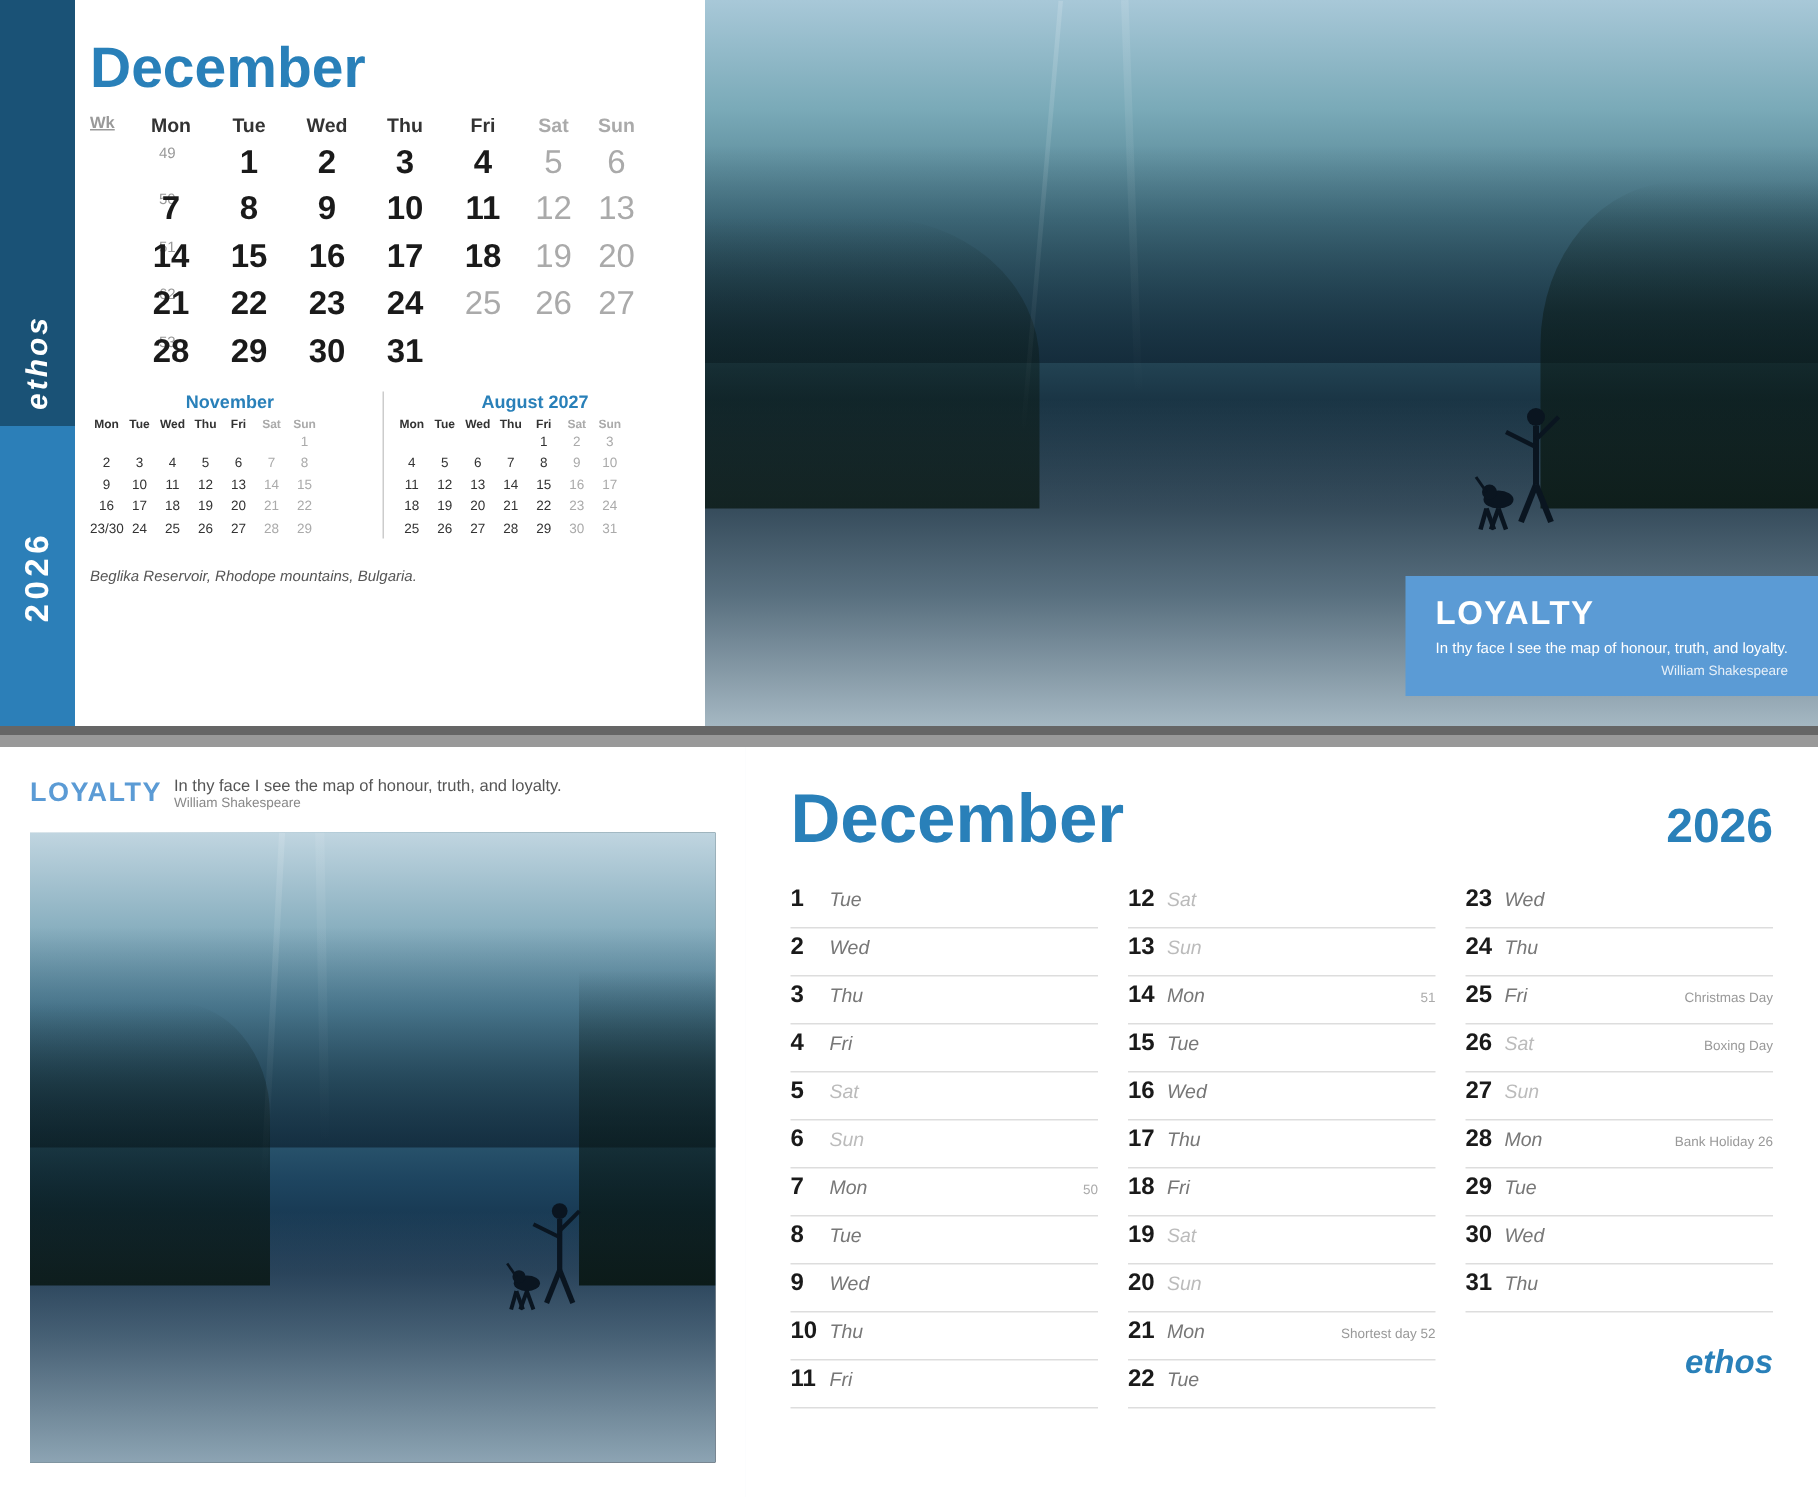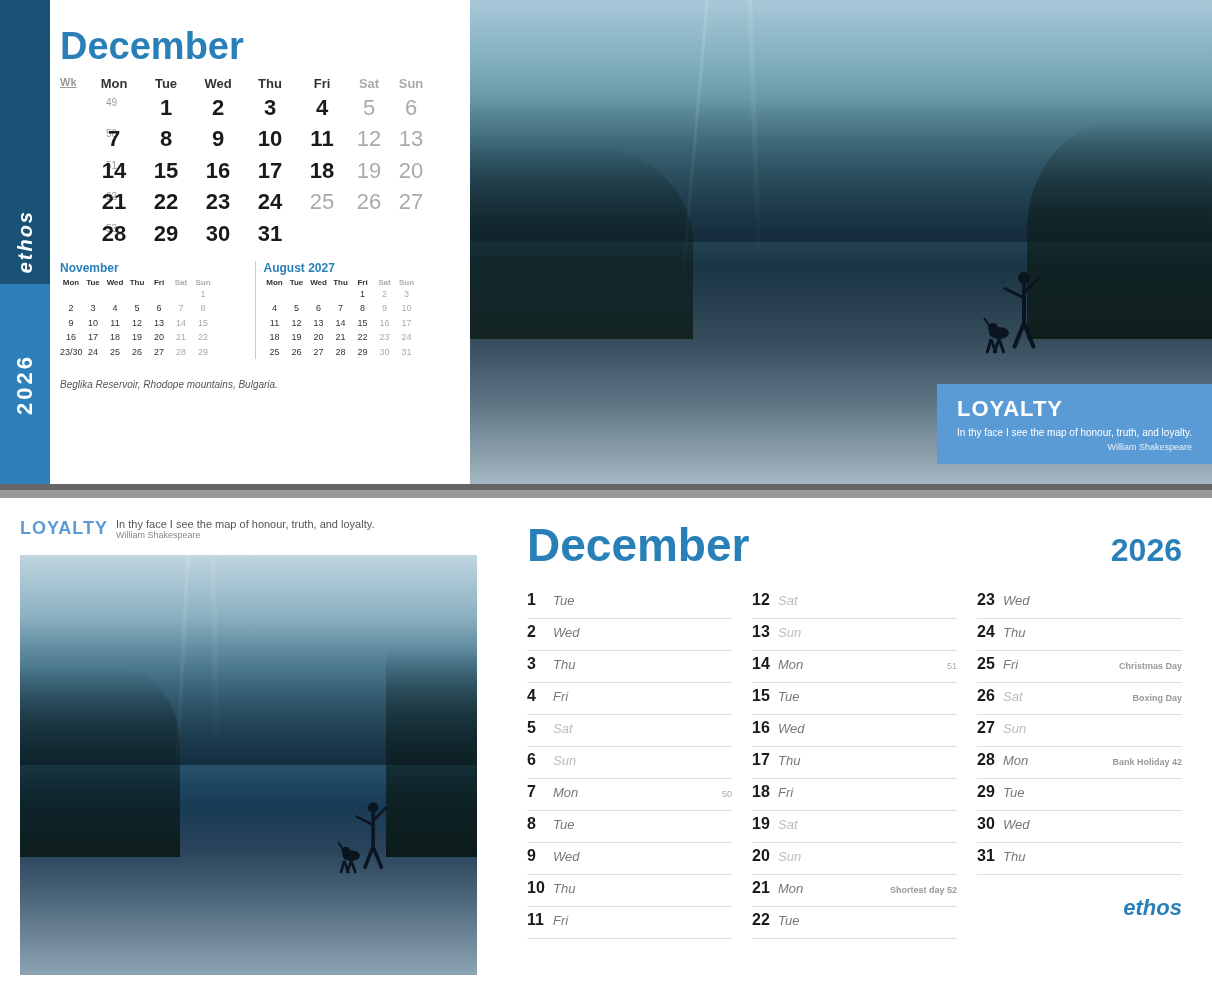--- a/index.html
+++ b/index.html
@@ -122,20 +122,21 @@
 
     .mini-cal {
       flex: 1;
     }
 
     .mini-cal-title {
       font-size: 12px;
       font-weight: bold;
       color: #2980b9;
       margin-bottom: 3px;
+      text-align: center;
     }
 
     .mini-cal-grid {
       display: grid;
       grid-template-columns: repeat(7, 22px);
       font-size: 9px;
       gap: 0;
     }
 
     .mini-cal-grid .mh {
@@ -319,21 +320,20 @@
       flex: 1;
       padding-left: 4px;
     }
 
     .date-day.weekend { color: #bbb; }
 
     .date-note {
       font-size: 9px;
       color: #999;
       text-align: center;
-      font-weight: bold;
     }
 
     .date-week {
       font-size: 9px;
       color: #aaa;
       margin-left: 4px;
     }
 
     .ethos-bottom {
       text-align: right;
@@ -737,21 +737,21 @@
           <span class="date-day weekend">Sat</span>
           <span class="date-note">Boxing Day</span>
         </div>
         <div class="date-row">
           <span class="date-num">27</span>
           <span class="date-day weekend">Sun</span>
         </div>
         <div class="date-row">
           <span class="date-num">28</span>
           <span class="date-day">Mon</span>
-          <span class="date-note">Bank Holiday 42</span>
+          <span class="date-note">Bank Holiday 26</span>
         </div>
         <div class="date-row">
           <span class="date-num">29</span>
           <span class="date-day">Tue</span>
         </div>
         <div class="date-row">
           <span class="date-num">30</span>
           <span class="date-day">Wed</span>
         </div>
         <div class="date-row">

